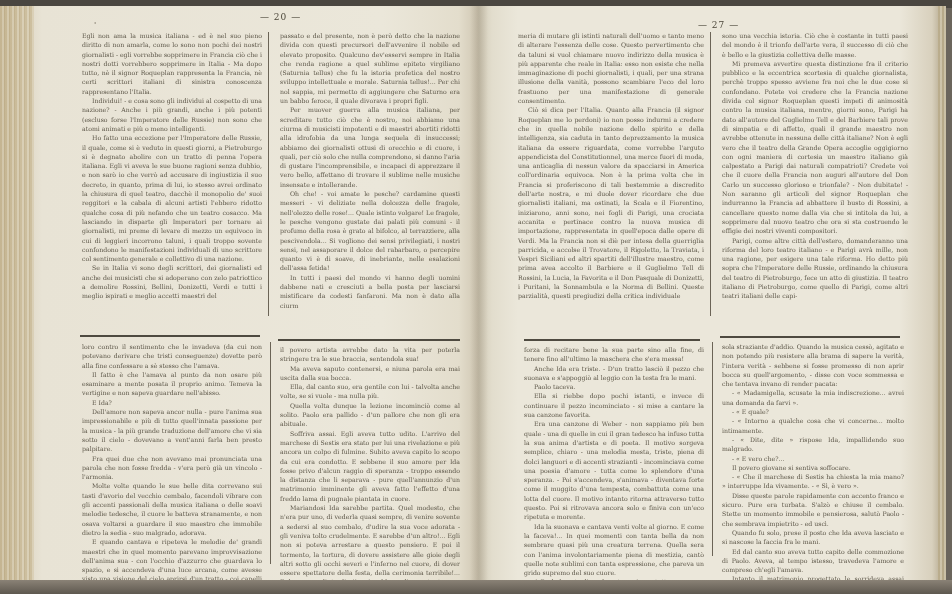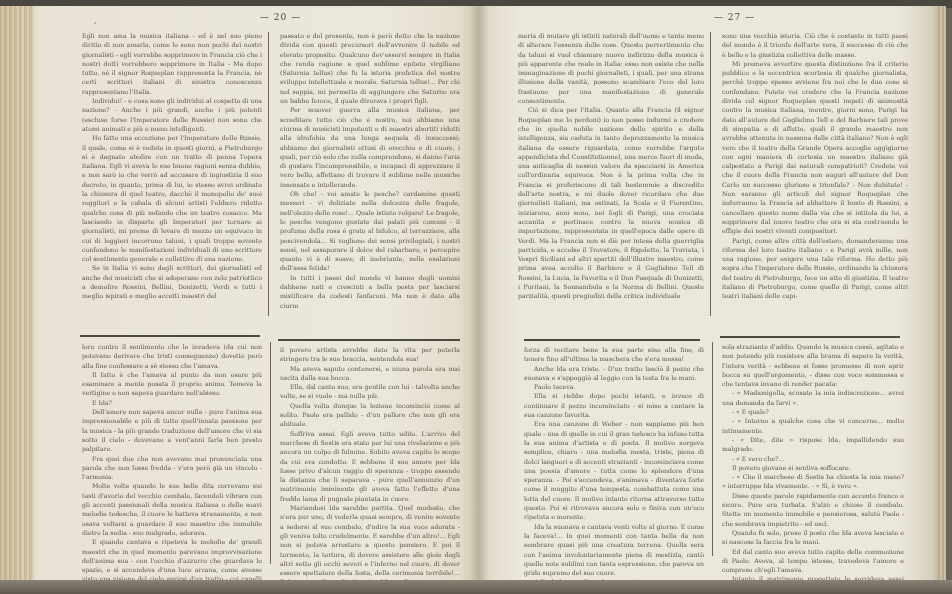--- a/index.html
+++ b/index.html
@@ -65,21 +65,21 @@
       <p>Ma aveva saputo contenersi, e niuna parola era mai uscita dalla sua bocca.</p>
       <p>Ella, dal canto suo, era gentile con lui - talvolta anche volte, se si vuole - ma nulla più.</p>
       <p>Quella volta dunque la lezione incominciò come al solito. Paolo era pallido - d'un pallore che non gli era abituale.</p>
       <p>Soffriva assai. Egli aveva tutto udito. L'arrivo del marchese di Sestis era stato per lui una rivelazione e più ancora un colpo di fulmine. Subito aveva capito lo scopo da cui era condotto. E sebbene il suo amore per Ida fosse privo d'alcun raggio di speranza - troppo essendo la distanza che li separava - pure quell'annunzio d'un matrimonio imminente gli aveva fatto l'effetto d'una freddo lama di pugnale piantata in cuore.</p>
       <p>Mariandosi Ida sarebbe partita. Quel modesto, che n'era pur uno, di vederla quasi sempre, di venire sovente a sedersi al suo cembalo, d'udire la sua voce adorata - gli veniva tolto crudelmente. E sarebbe d'un altro!... Egli non si poteva arrestare a questo pensiero. E poi il tormento, la tortura, di dovere assistere alle gioie degli altri sotto gli occhi severi e l'inferno nel cuore, di dover essere spettatore della festa, della cerimonia terribile!... E la paura di tradirsi!... Avrebbe egli saputo tacere, all'ultimo momento; comprimere i battiti del suo cuore, ricacciare le lagrime dagli occhi - avrebbe avuto la forza</p>
     </div>
   </div>
 
   <div class="page right">
     <div class="edge"></div>
-    <div class="pageno" style="left:236px;">— 27 —</div>
+    <div class="pageno" style="left:220px;margin-top:8px;">— 27 —</div>
 
     <div class="col" style="left:40px;top:25px;width:186px;height:292px;">
       <p class="first">meria di mutare gli istinti naturali dell'uomo e tanto meno di alterare l'essenza delle cose. Questo pervertimento che da taluni si vuol chiamare nuovo indirizzo della musica è più apparente che reale in Italia: esso non esiste che nella immaginazione di pochi giornalisti, i quali, per una strana illusione della vanità, possono scambiare l'eco del loro frastuono per una manifestazione di generale consentimento.</p>
       <p>Ciò si dica per l'Italia. Quanto alla Francia (il signor Roqueplan me lo perdoni) io non posso indurmi a credere che in quella nobile nazione dello spirito e della intelligenza, sia caduta in tanto deprezzamento la musica italiana da essere riguardata, come vorrebbe l'arguto appendicista del Constitutionnel, una merce fuori di moda, una anticaglia di nessun valore da spacciarsi in America coll'ordinaria equivoca. Non è la prima volta che in Francia si proferiscono di tali bestemmie a discredito dell'arte nostra, e mi duole dover ricordare che due giornalisti italiani, ma ostinati, la Scala e il Fiorentino, iniziarono, anni sono, nei fogli di Parigi, una crociata accanita e pertinace contro la nuova musica di importazione, rappresentata in quell'epoca dalle opere di Verdi. Ma la Francia non si diè per intesa della guerriglia parricida, e accolse il Trovatore, il Rigoletto, la Traviata, i Vespri Siciliani ed altri spartiti dell'illustre maestro, come prima avea accolto il Barbiere e il Guglielmo Tell di Rossini, la Lucia, la Favorita e il Don Pasquale di Donizetti, i Puritani, la Sonnambula e la Norma di Bellini. Queste parzialità, questi pregiudizi della critica individuale</p>
     </div>
     <div class="vrule" style="left:232px;top:26px;height:284px;"></div>
     <div class="col" style="left:244px;top:25px;width:186px;height:292px;">
       <p class="first">sono una vecchia istoria. Ciò che è costante in tutti paesi del mondo è il trionfo dell'arte vera, il successo di ciò che è bello e la giustizia collettiva delle masse.</p>
       <p>Mi premeva avvertire questa distinzione fra il criterio pubblico e la eccentrica scortesia di qualche giornalista, perchè troppo spesso avviene fra noi che le due cose si confondano. Potete voi credere che la Francia nazione divida col signor Roqueplan questi impeti di animosità contro la musica italiana, mentre, giorni sono, Parigi ha dato all'autore del Guglielmo Tell e del Barbiere tali prove di simpatia e di affetto, quali il grande maestro non avrebbe ottenute in nessuna delle città italiane? Non è egli vero che il teatro della Grande Opera accoglie oggigiorno con ogni maniera di cortesia un maestro italiano già calpestato a Parigi dai naturali compatrioti? Credete voi che il cuore della Francia non auguri all'autore del Don Carlo un successo glorioso e trionfale? - Non dubitate! - Non saranno gli articoli del signor Roqueplan che indurranno la Francia ad abbattere il busto di Rossini, a cancellare questo nome dalla via che si intitola da lui, a sopprimere dal nuovo teatro che ora si sta costruendo le effigie dei nostri viventi compositori.</p>
       <p>Parigi, come altre città dell'estero, domanderanno una riforma del loro teatro italiano - e Parigi avrà mille, non una ragione, per esigere una tale riforma. Ho detto più sopra che l'Imperatore delle Russie, ordinando la chiusura del teatro di Pietroburgo, fece un atto di giustizia. Il teatro italiano di Pietroburgo, come quello di Parigi, come altri teatri italiani delle capi-</p>

